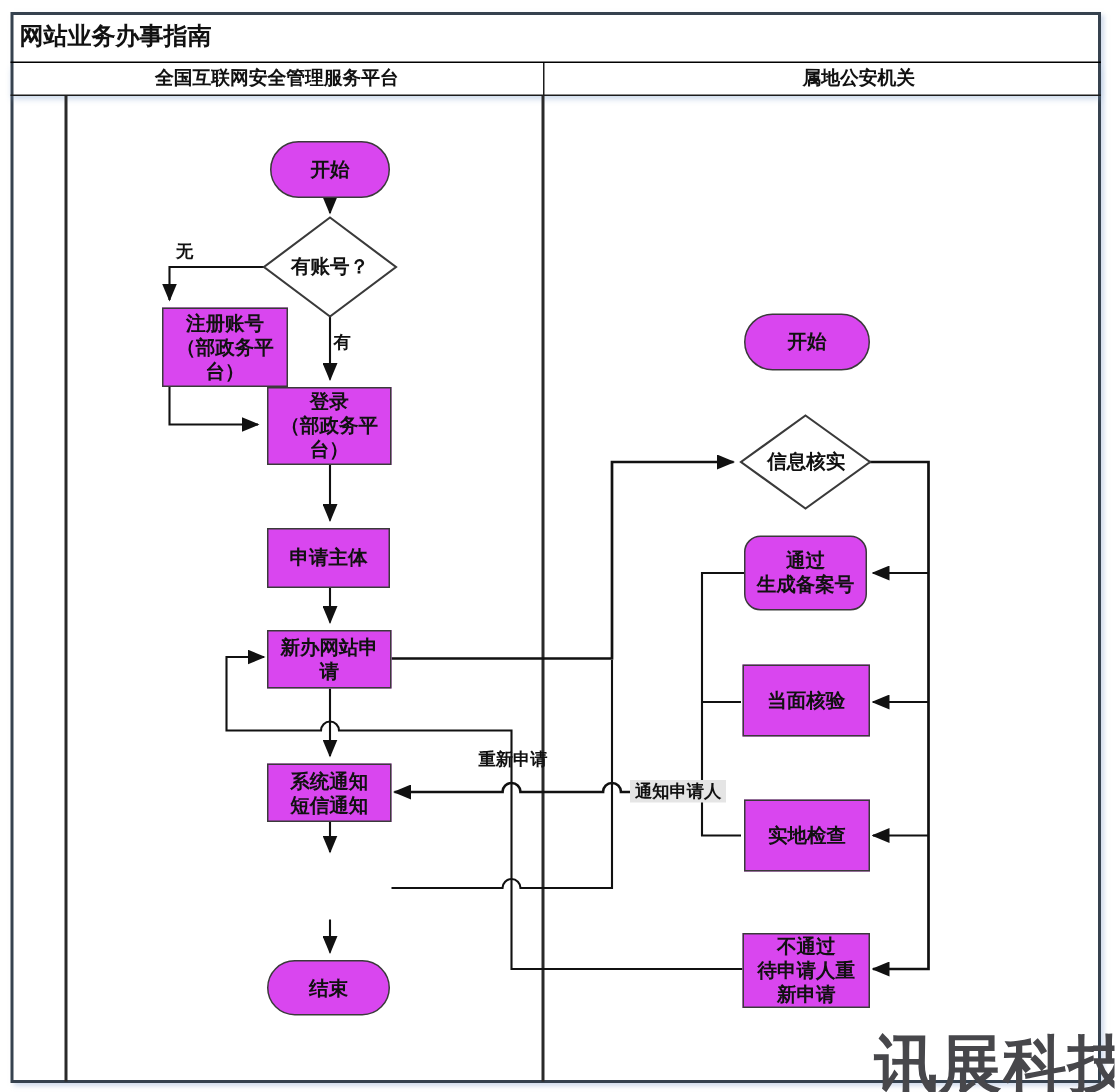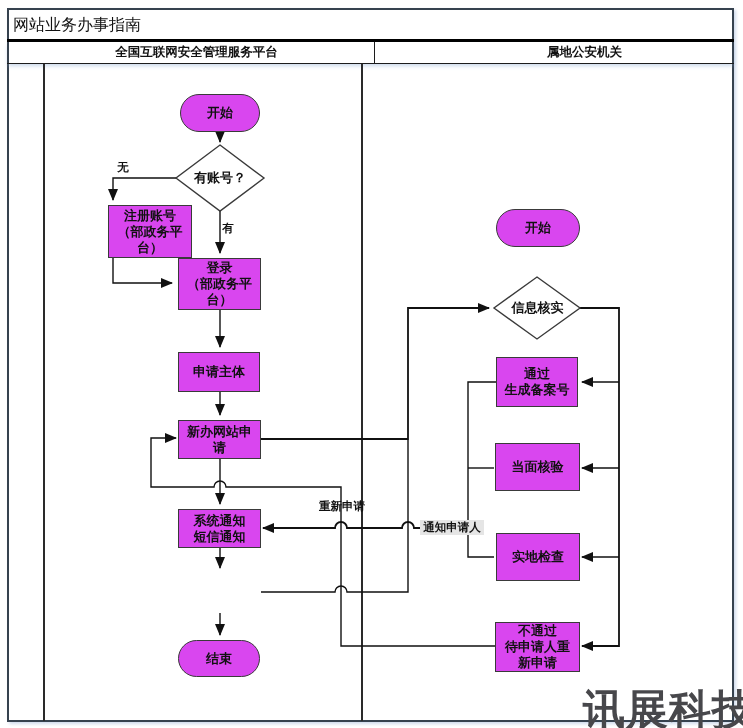--- a/index.html
+++ b/index.html
@@ -10,31 +10,31 @@
     color:#111;
   }
   .canvas{position:relative;width:743px;height:728px;overflow:hidden;background:#fff;}
   .frame{
     position:absolute;left:7px;top:8px;width:727px;height:714px;
     box-sizing:border-box;border:2px solid #36424f;background:#fff;
     box-shadow:2px 2px 3px rgba(170,190,220,.55);
   }
   .title-row{
     position:absolute;left:7px;top:8px;width:727px;height:34px;
-    box-sizing:border-box;border-bottom:3px solid #000000;
-    font-size:16px;font-weight:normal;line-height:33px;padding-left:6px;
+    box-sizing:border-box;border-bottom:1px solid #000000;
+    font-size:16px;font-weight:bold;line-height:33px;padding-left:6px;
   }
   .header-row{
     position:absolute;left:7px;top:42px;width:727px;height:22px;
     box-sizing:border-box;border-bottom:1.5px solid #1c1c1c;
     box-shadow:0 3px 4px -1px rgba(140,170,210,.45);
   }
   .header-cell{
     position:absolute;top:0;height:22px;box-sizing:border-box;
-    font-size:12.5px;font-weight:bold;text-align:center;line-height:21px;margin-left:12px;
+    font-size:12.5px;font-weight:bold;text-align:center;line-height:21px;
   }
   .hc-left{left:0;width:355px;}
   .hc-right{left:355px;width:372px;border-left:1.5px solid #1c1c1c;padding-left:48px;}
   .vline{position:absolute;width:1.5px;background:#2a2a2a;}
   svg.wires{position:absolute;left:0;top:0;}
   .node{
     position:absolute;box-sizing:border-box;background:#d946ef;
     border:1.4px solid #3a3a3a;
     display:flex;align-items:center;justify-content:center;
     text-align:center;font-weight:bold;font-size:13px;line-height:16px;
@@ -112,21 +112,21 @@
 台）</div>
   <div class="node" style="left:178px;top:352px;width:82px;height:40px;">申请主体</div>
   <div class="node" style="left:178px;top:509px;width:83px;height:39px;">系统通知
 短信通知</div>
   <div class="node" style="left:178px;top:420px;width:83px;height:39px;">新办网站申
 请</div>
   <div class="node stadium" style="left:178px;top:640px;width:82px;height:37px;">结束</div>
 
   <div class="node stadium" style="left:496px;top:209px;width:84px;height:38px;">开始</div>
   <div class="node dlabel" style="left:494px;top:278px;width:87px;height:60px;">信息核实</div>
-  <div class="node" style="left:496px;top:357px;width:82px;height:50px;">通过
+  <div class="node" style="left:496px;top:357px;width:82px;height:50px;border-radius:11px;">通过
 生成备案号</div>
   <div class="node" style="left:495px;top:443px;width:85px;height:48px;">当面核验</div>
   <div class="node" style="left:496px;top:533px;width:84px;height:48px;">实地检查</div>
   <div class="node" style="left:495px;top:622px;width:85px;height:50px;">不通过
 待申请人重
 新申请</div>
 
   <div class="elabel" style="left:110px;top:160px;width:26px;">无</div>
   <div class="elabel" style="left:217px;top:221px;width:22px;">有</div>
   <div class="elabel" style="left:313px;top:499px;width:58px;">重新申请</div>

